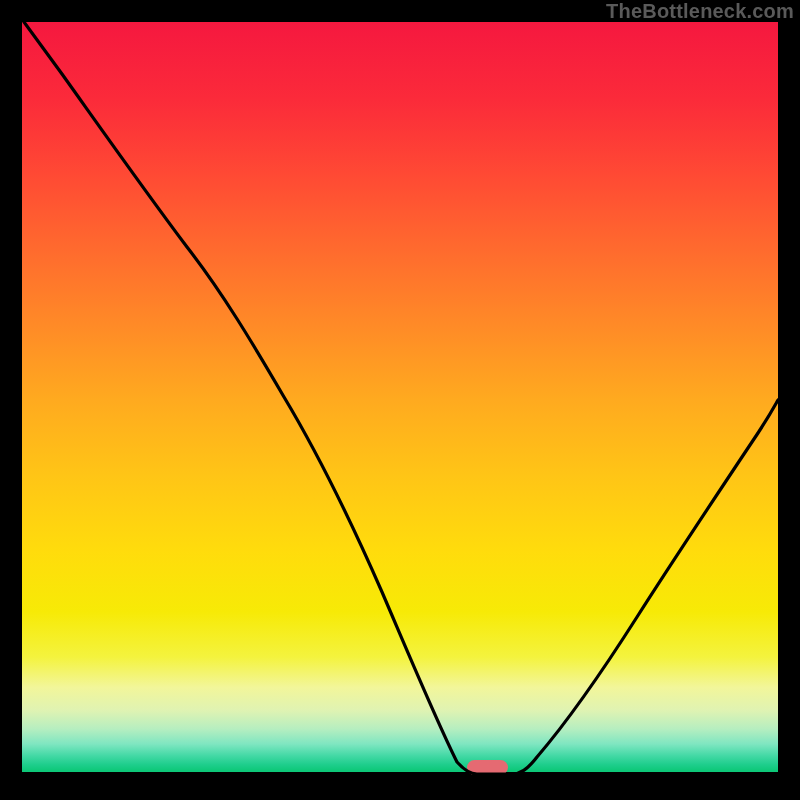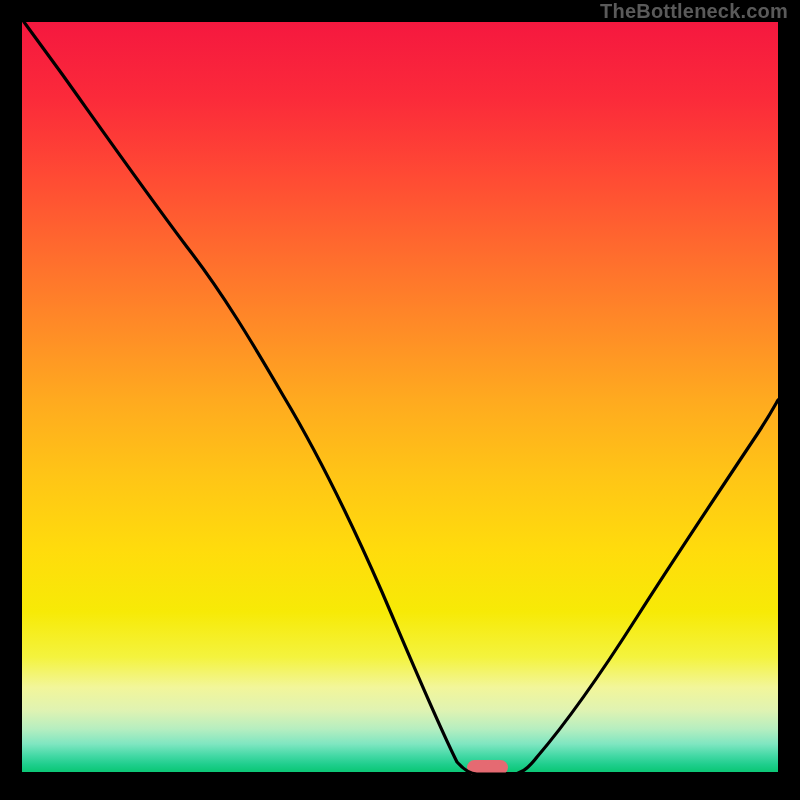--- a/index.html
+++ b/index.html
@@ -59,21 +59,21 @@
     pointer-events: none;
   }
   .marker {
     position: absolute;
     background: #e56a72;
     border-radius: 8px;
   }
   .watermark {
     position: absolute;
     top: 0px;
-    right: 12px;
+    right: 6px;
     color: #5a5a5a;
     font-size: 20px;
     font-weight: 600;
     letter-spacing: 0.2px;
   }
 </style>
 </head>
 <body>
 
 <div class="frame">

